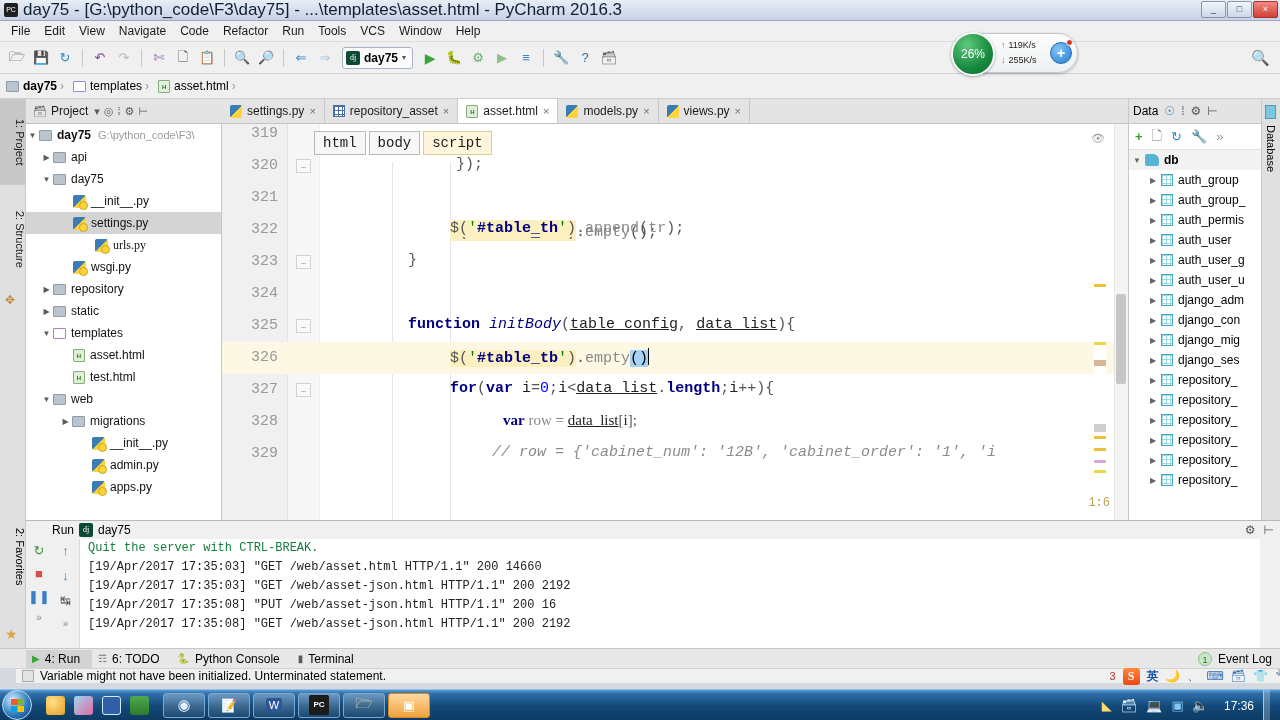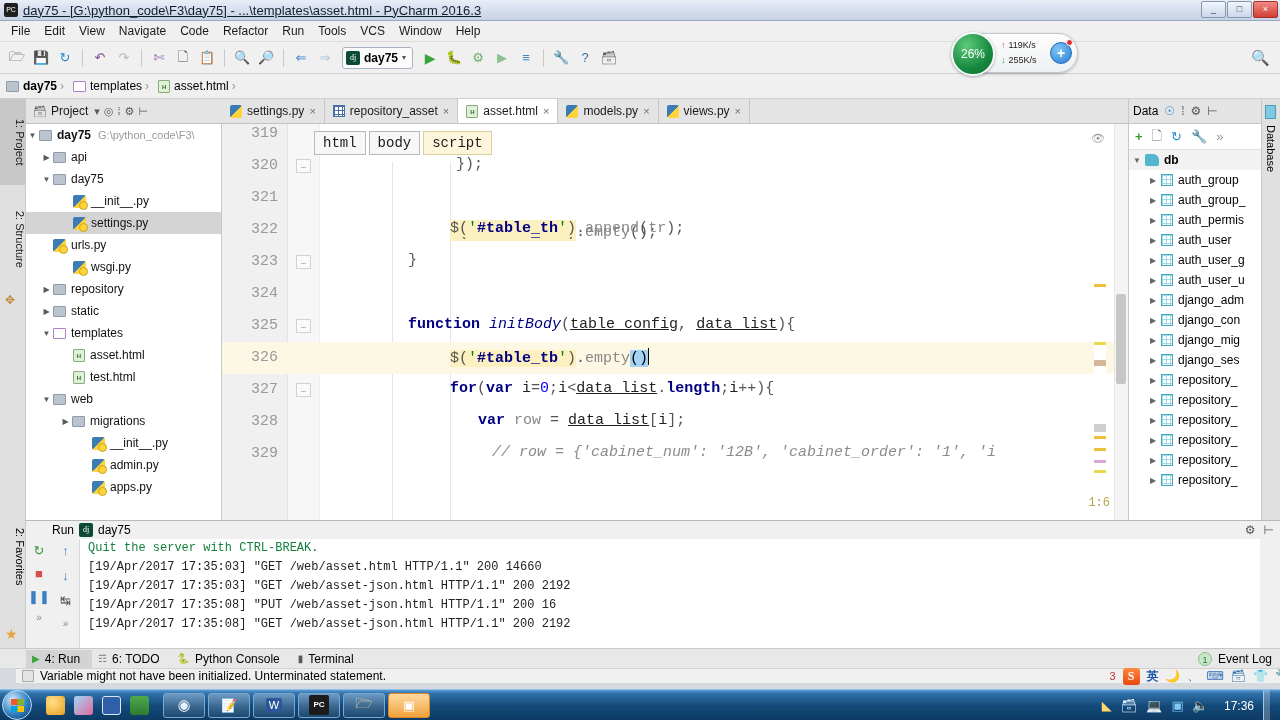--- a/index.html
+++ b/index.html
@@ -17,21 +17,21 @@
     position:absolute; left:0; top:0; width:1280px; height:21px;
     background: linear-gradient(#e8eef6, #d4dced 60%, #c7d2e6);
     border-bottom:1px solid #9aa8bd;
     display:flex; align-items:center;
   }
   .tb-icon {
     width:14px; height:14px; margin-left:4px; margin-right:5px;
     background:#1f1f1f; color:#fff; font-size:7px; line-height:14px;
     text-align:center; font-family:"Liberation Sans",sans-serif; border-radius:2px;
   }
-  .tb-title { font-size:13px; color:#102030; white-space:nowrap;text-decoration:underline; }
+  .tb-title { font-size:17px; color:#102030; white-space:nowrap; }
   .win-btns { position:absolute; right:2px; top:1px; display:flex; gap:1px; }
   .win-btn {
     width:25px; height:17px; border:1px solid #8795ad; border-radius:2px;
     background:linear-gradient(#f2f6fc,#ccd7e9);
     font-size:9px; line-height:15px; text-align:center; color:#20304a;
   }
   .win-btn.close { background:linear-gradient(#f08a84,#d23f36); border-color:#a83028; color:#fff; }
 
   
   .menubar {
@@ -553,21 +553,21 @@
       <span class="nlabel">day75</span>
     </div>
     <div class="tnode" style="padding-left:47px;">
       <span class="nicon py-ic2"></span>
       <span class="nlabel">__init__.py</span>
     </div>
     <div class="tnode sel" style="padding-left:47px;">
       <span class="nicon py-ic2"></span>
       <span class="nlabel">settings.py</span>
     </div>
-    <div class="tnode" style="padding-left:27px;">
+    <div class="tnode" style="padding-left:69px;font-family:Liberation Serif, serif;">
       <span class="nicon py-ic2"></span>
       <span class="nlabel">urls.py</span>
     </div>
     <div class="tnode" style="padding-left:47px;">
       <span class="nicon py-ic2"></span>
       <span class="nlabel">wsgi.py</span>
     </div>
     <div class="tnode" style="padding-left:14px;">
       <span class="arrow">▶</span>
       <span class="nicon ficon"></span>
@@ -669,21 +669,21 @@
       </div>
 
       <div class="crow" style="top:250px;">
         <span class="lnum">327</span>
         <span class="foldmark">⚊</span>
         <span class="ctext" style="left:228px;"><span class="k">for</span><span class="pl">(</span><span class="k">var</span> <span class="id">i</span><span class="pl">=</span><span class="num">0</span><span class="pl">;</span><span class="id">i</span><span class="pl">&lt;</span><span class="par">data_list</span><span class="pl">.</span><span class="k">length</span><span class="pl">;</span><span class="id">i</span><span class="pl">++){</span></span>
       </div>
 
       <div class="crow" style="top:282px;">
         <span class="lnum">328</span>
-        <span class="ctext" style="left:256px;"><span class="k">var</span> <span class="dim">row</span> <span class="pl">=</span> <span class="par">data_list</span><span class="pl">[</span><span class="id">i</span><span class="pl">];</span></span>
+        <span class="ctext" style="left:281px;font-family:Liberation Serif, serif;"><span class="k">var</span> <span class="dim">row</span> <span class="pl">=</span> <span class="par">data_list</span><span class="pl">[</span><span class="id">i</span><span class="pl">];</span></span>
       </div>
 
       <div class="crow" style="top:314px;">
         <span class="lnum">329</span>
         <span class="ctext cm" style="left:270px;">// row = {'cabinet_num': '12B', 'cabinet_order': '1', 'i</span>
       </div>
 
       <div class="crow" style="top:346px; overflow:hidden; height:14px;">
         <span class="ctext cm" style="left:270px;top:-2px;"></span>
       </div>

